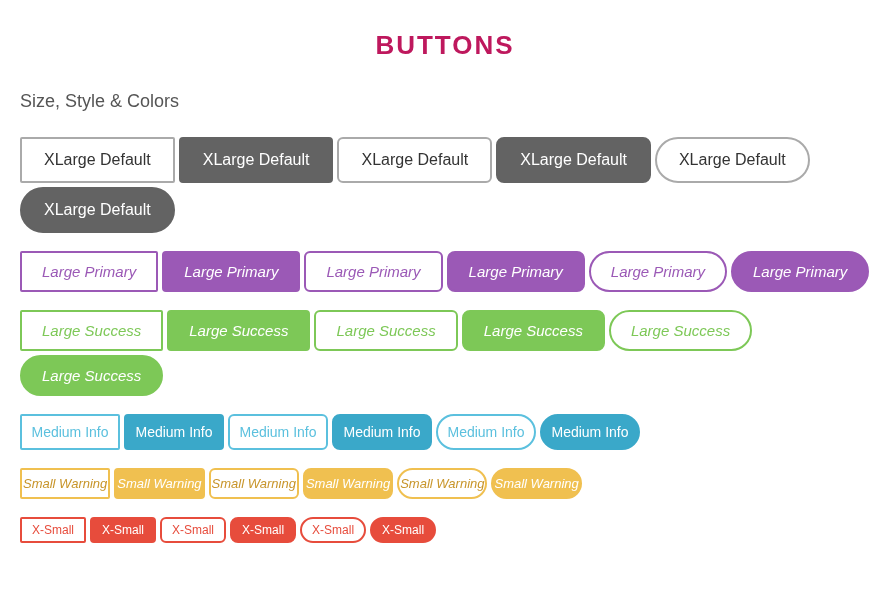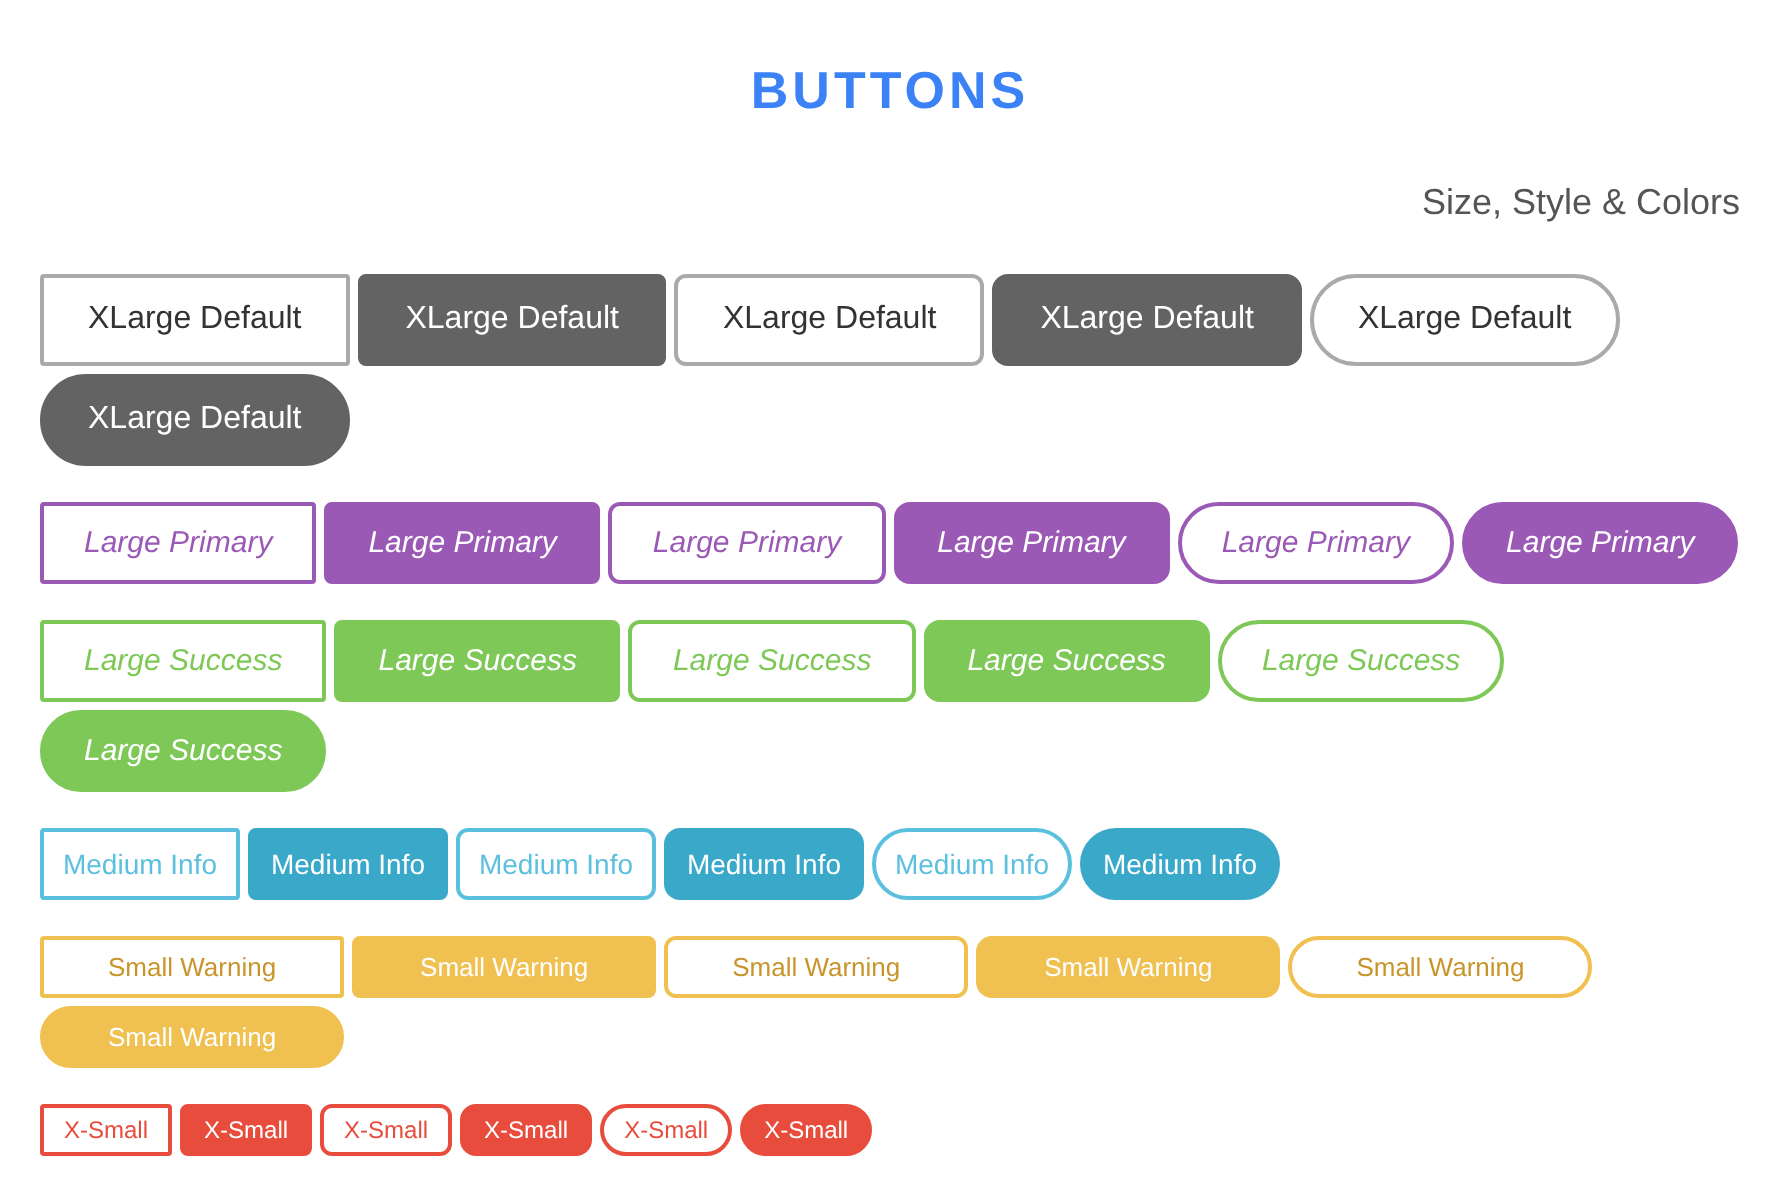--- a/index.html
+++ b/index.html
@@ -1,29 +1,29 @@
 <!DOCTYPE html>
 <html><head>
   <meta charset="utf-8">
   <style>
-    * { box-sizing: border-box; margin: 0; padding: 0; text-align: right; }
+    * { box-sizing: border-box; margin: 0; padding: 0; }
     body {
       font-family: 'Segoe UI', Arial, sans-serif;
       background: #fff;
       width: 890px;
       min-height: 600px;
       padding: 30px 20px;
     }
     h1 {
       text-align: center;
       font-size: 26px;
       font-weight: 700;
       letter-spacing: 2px;
       margin-bottom: 30px;
-      color: #3b82f6;
+      color: #be185d;
     }
     .section-title {
       font-size: 18px;
       color: #555;
       margin-bottom: 25px;
       font-weight: 400;
     }
     .button-row {
       display: flex;
       flex-wrap: wrap;
@@ -57,22 +57,23 @@
     }
     
     .btn-medium {
       font-size: 14px;
       padding: 8px 1px;
       min-width: 100px;
     }
     
     .btn-small {
       font-size: 13px;
-      padding: 6px 32px;
+      padding: 6px 1px;
       min-width: 90px;
+      font-style: italic;
     }
     
     .btn-xsmall {
       font-size: 12px;
       padding: 4px 10px;
       min-width: 60px;
     }
 
     
     .r-square { border-radius: 2px; }

